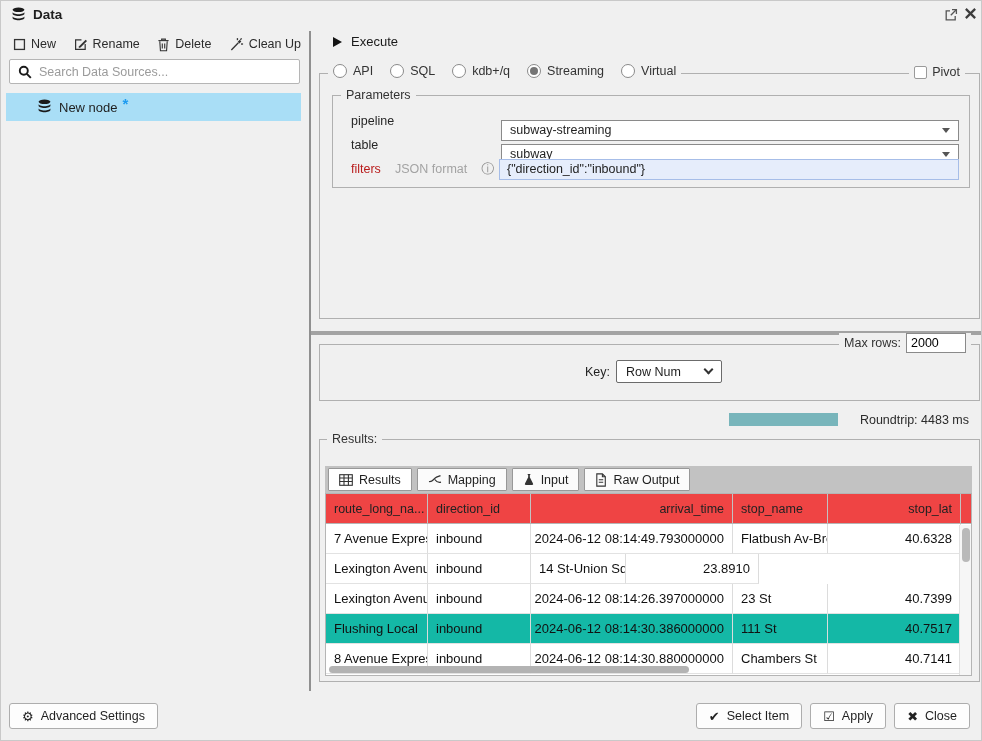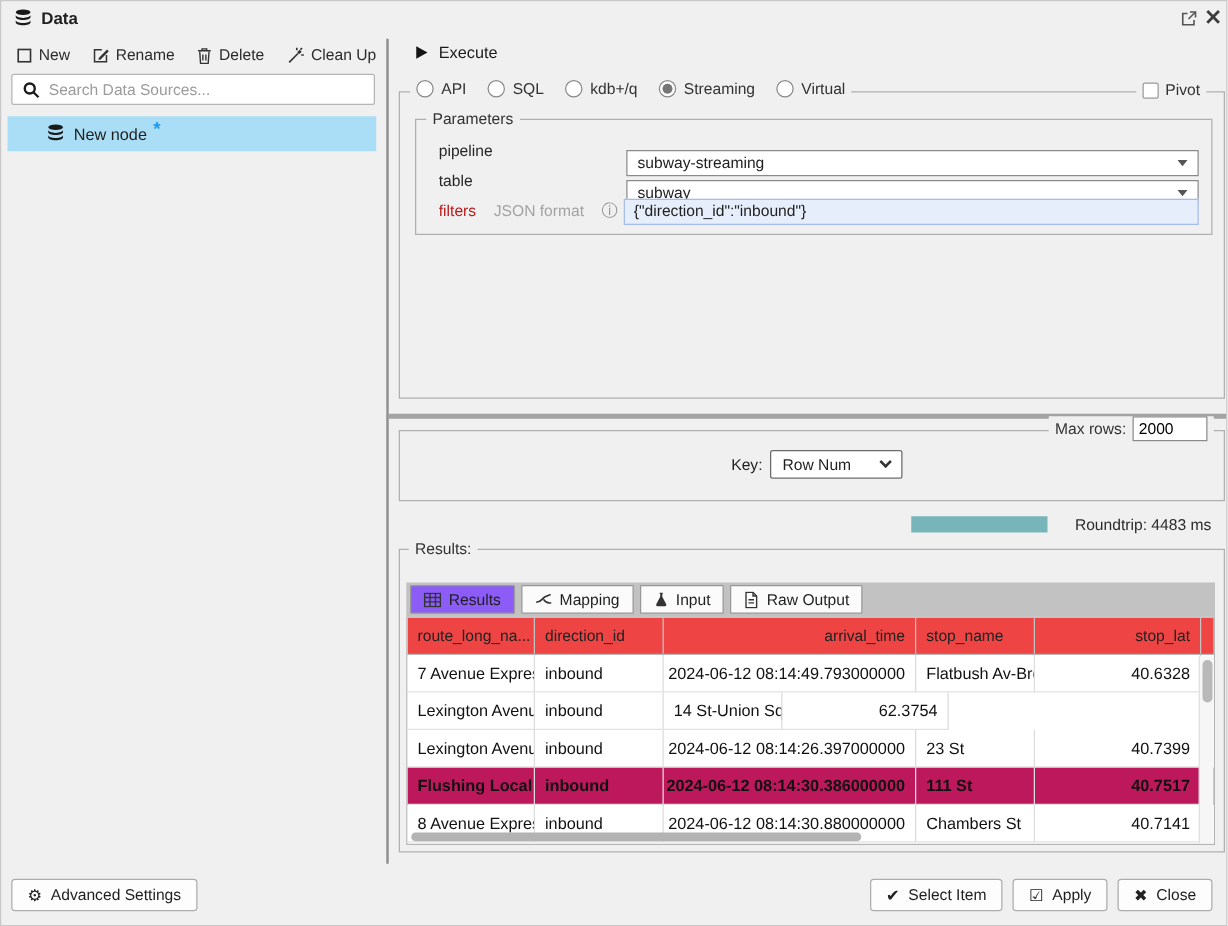--- a/index.html
+++ b/index.html
@@ -85,28 +85,28 @@
   .progress-bar { width:109px; height:13px; background:#78b5bb; }
   .roundtrip { font-size:12.5px; color:#2b2b2b; }
   
   .results-fs { left:0; top:410px; width:661px; height:243px; }
   .results-legend { top:-8px; left:7px; }
   .tabs-strip { position:absolute; left:5px; top:26px; width:647px; height:27px; background:#c2c2c2;
                 display:flex; align-items:center; gap:5px; padding:0 3px; }
   .tab { height:23px; display:flex; align-items:center; gap:6px; padding:0 10px;
          background:#fbfbfb; border:1px solid #989898; border-radius:1px;
          font:12.5px "Liberation Sans", sans-serif; color:#1f1f1f; cursor:pointer; }
-  .tab.active { background:#8b5cf6; }
+  .tab.active { background:#ffffff; }
   .grid { position:absolute; left:5px; top:53px; width:647px; height:183px; background:#fff;
           border:1px solid #b5b5b5; overflow:hidden; }
   .thead { display:flex; height:30px; background:#ef4444; border-bottom:1px solid #b5b5b5; }
   .th { display:flex; align-items:center; padding:0 8px; font-size:12.5px; color:#222;
         border-right:1px solid #c2c2c2; overflow:hidden; white-space:nowrap; cursor:pointer; }
   .tr { display:flex; height:30px; background:#fff; cursor:default; }
-  .tr:nth-child(4) { background:#be185d;font-weight:bold; }
+  .tr:nth-child(4) { background:#14b8a6; }
   .td { display:flex; align-items:center; padding:0 8px; font-size:13px; color:#111;
         border-right:1px solid #dcdcdc; border-bottom:1px solid #e2e2e2; overflow:hidden; white-space:nowrap; }
   .al-right { justify-content:flex-end; }
   .vscroll { position:absolute; right:0; top:31px; bottom:0; width:12px; background:#f6f6f6; border-left:1px solid #e0e0e0; }
   .vthumb { position:absolute; left:2px; top:3px; width:8px; height:34px; background:#b9b9b9; border-radius:4px; cursor:pointer; }
   .hscroll { position:absolute; left:1px; right:13px; bottom:1px; height:8px; }
   .hthumb { position:absolute; left:2px; top:0; width:360px; height:7px; background:#b3b3b3; border-radius:4px; cursor:pointer; }
   
   .footer { position:absolute; left:0; bottom:0; right:0; height:46px; }
   .btn { height:26px; display:inline-flex; align-items:center; gap:7px; padding:0 12px;
@@ -353,21 +353,21 @@
               <div class="td" style="width: 102px;">7 Avenue Expres</div>
               <div class="td" style="width: 103px;">inbound</div>
               <div class="td al-right" style="width: 202px;">2024-06-12 08:14:49.793000000</div>
               <div class="td" style="width: 95px;">Flatbush Av-Broo</div>
               <div class="td al-right" style="width: 133px;">40.6328</div>
             </div>
             <div class="tr">
               <div class="td" style="width: 102px;">Lexington Avenu</div>
               <div class="td" style="width: 103px;">inbound</div>
               <div class="td" style="width: 95px;">14 St-Union Sq</div>
-              <div class="td al-right" style="width: 133px;">62.3754</div>
+              <div class="td al-right" style="width: 133px;">23.8910</div>
             </div>
             <div class="tr">
               <div class="td" style="width: 102px;">Lexington Avenu</div>
               <div class="td" style="width: 103px;">inbound</div>
               <div class="td al-right" style="width: 202px;">2024-06-12 08:14:26.397000000</div>
               <div class="td" style="width: 95px;">23 St</div>
               <div class="td al-right" style="width: 133px;">40.7399</div>
             </div>
             <div class="tr">
               <div class="td" style="width: 102px;">Flushing Local</div>

